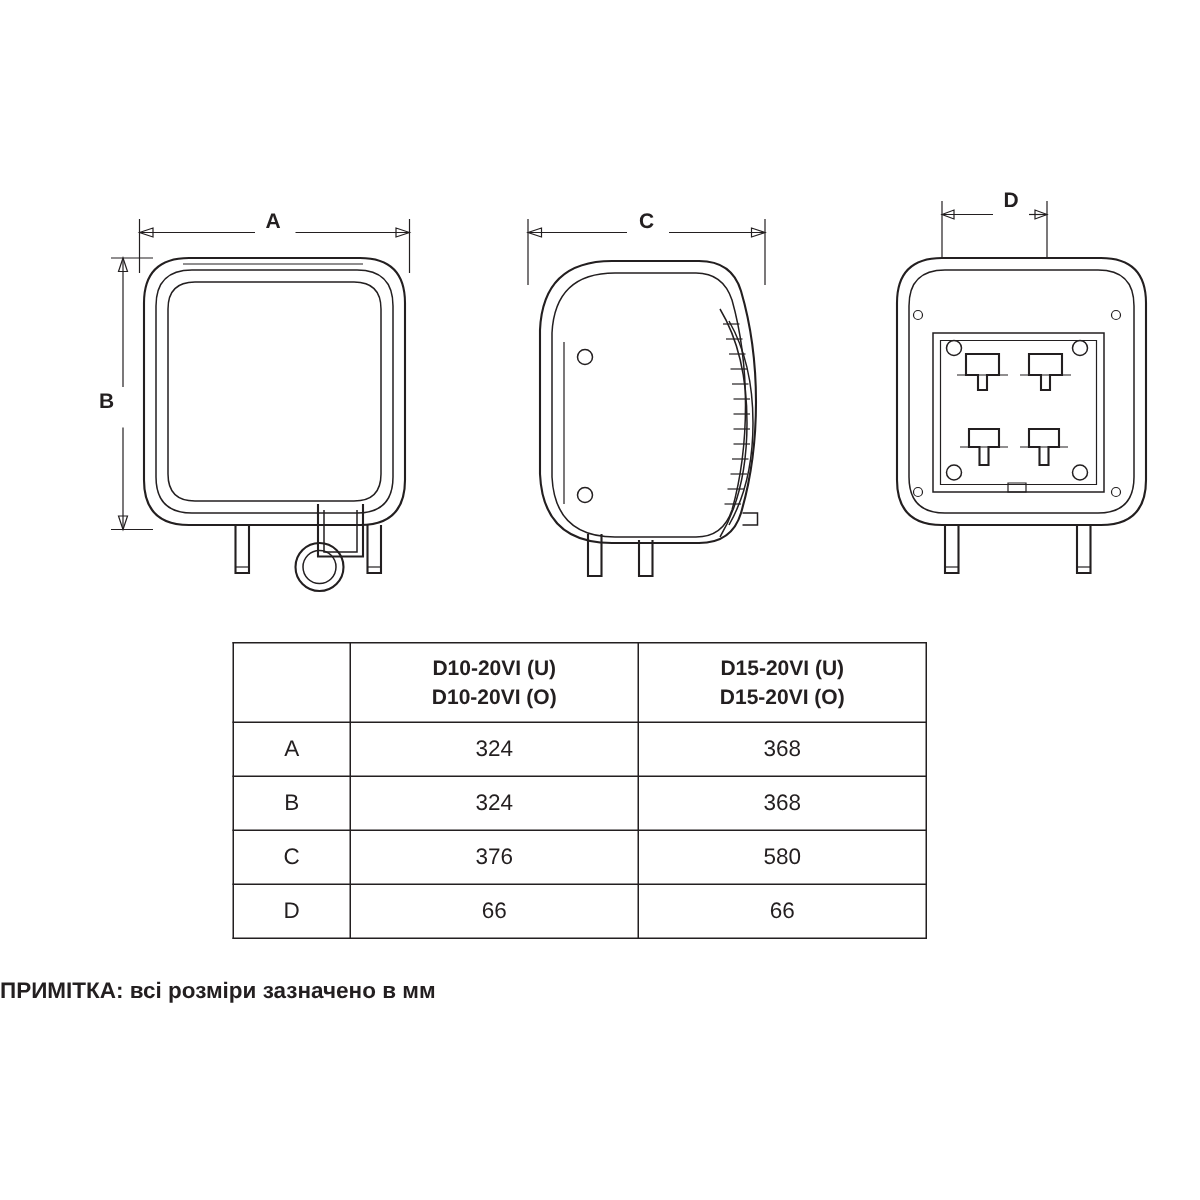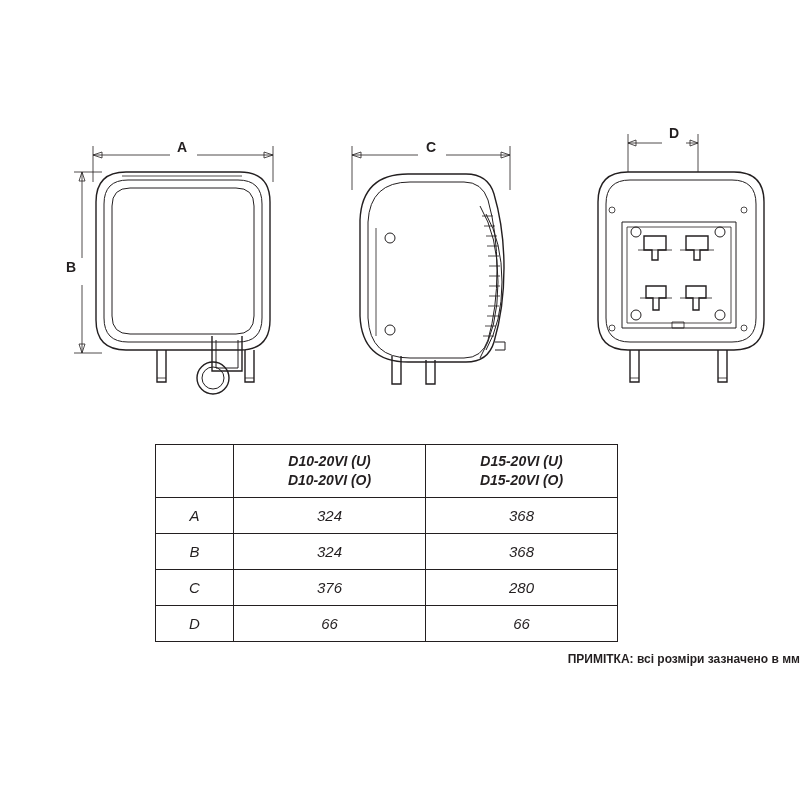--- a/index.html
+++ b/index.html
@@ -45,23 +45,22 @@
     color: #231f20;
     background: #ffffff;
     padding: 0 4px;
     line-height: 14px;
   }
 
   
   .table-wrap {
     position: absolute;
     left: 155px;
-    top: 444px;
+    top: 428px;
     width: 462px;
-    font-style: italic;
   }
   table.dims {
     border-collapse: collapse;
     width: 462px;
     table-layout: fixed;
   }
   table.dims td, table.dims th {
     border: 1px solid #231f20;
     text-align: center;
     vertical-align: middle;
@@ -85,23 +84,23 @@
   }
   col.c0 { width: 78px; }
   col.c1 { width: 192px; }
   col.c2 { width: 192px; }
 
   .note {
     position: absolute;
     left: 0;
     top: 652px;
     width: 800px;
-    text-align: right;
+    text-align: left;
     font-family: "Liberation Sans", sans-serif;
-    font-size: 12px;
+    font-size: 15px;
     font-weight: 700;
     color: #231f20;
   }
 
   svg { display: block; }
   svg .ln { fill: none; stroke: #231f20; stroke-width: 1.4; }
   svg .ln-thin { fill: none; stroke: #231f20; stroke-width: 1; }
   svg .ln-hair { fill: none; stroke: #231f20; stroke-width: 0.8; }
 </style>
 </head>
@@ -335,21 +334,21 @@
           <td>368</td>
         </tr>
         <tr>
           <td class="key">B</td>
           <td>324</td>
           <td>368</td>
         </tr>
         <tr>
           <td class="key">C</td>
           <td>376</td>
-          <td>280</td>
+          <td>580</td>
         </tr>
         <tr>
           <td class="key">D</td>
           <td>66</td>
           <td>66</td>
         </tr>
       </tbody>
     </table>
   </div>
 

